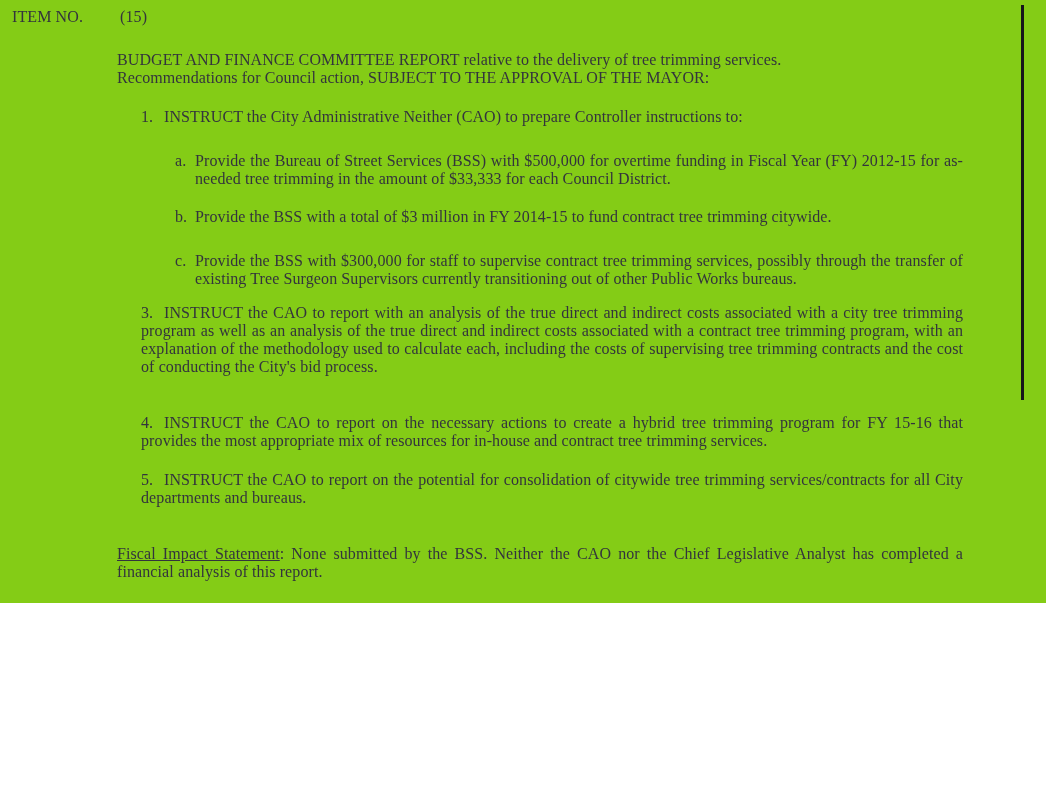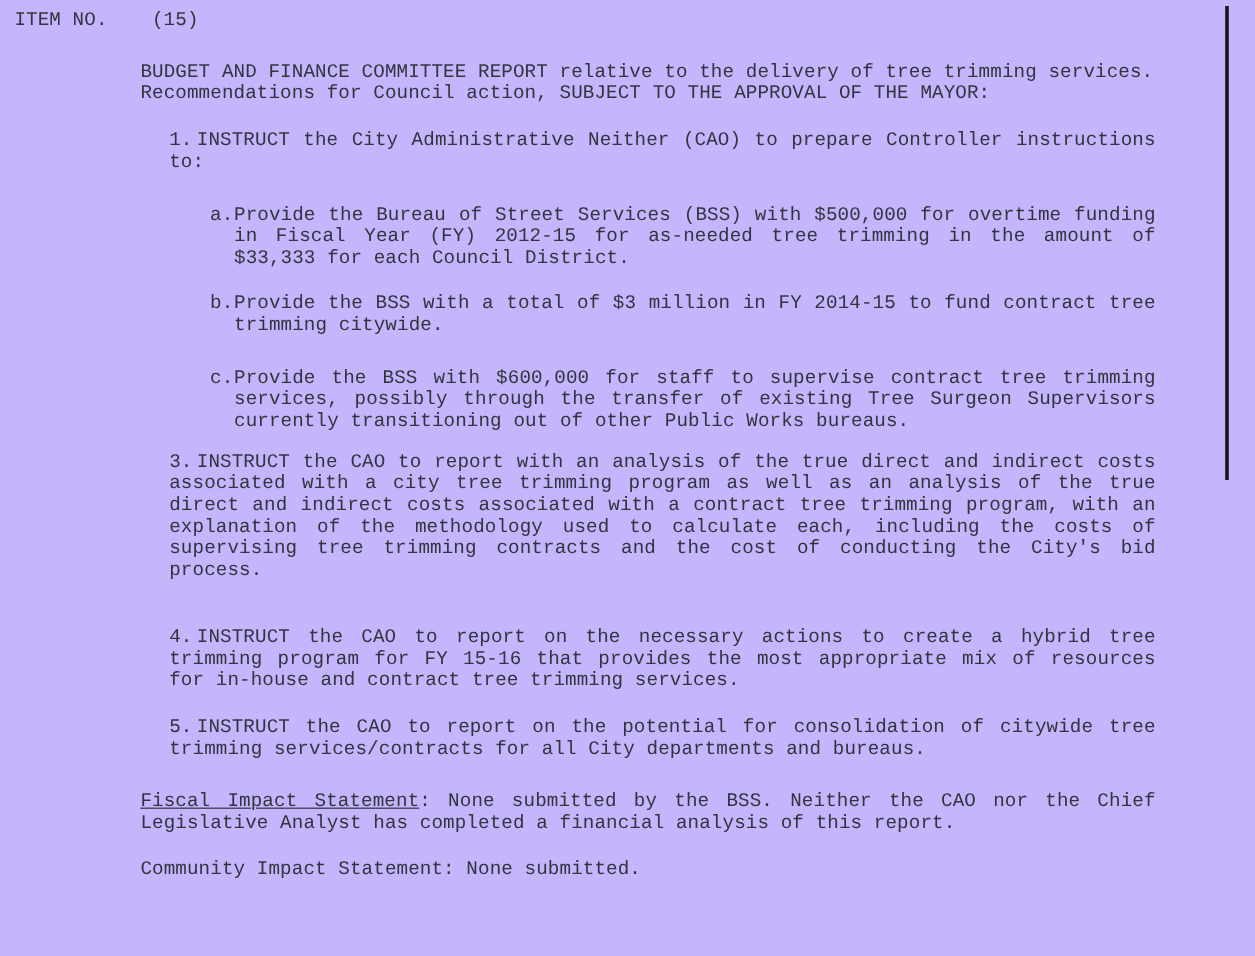--- a/index.html
+++ b/index.html
@@ -1,21 +1,21 @@
 <!DOCTYPE html>
 <html><head>
 <meta charset="utf-8">
 <style>
   html, body { margin: 0; padding: 0; background: #ffffff; }
   .page {
     position: relative;
     width: 1046px;
-    height: 797px;
-    background: #c4b5fd;
-    font-family: Liberation Mono, monospace;
+    height: 603px;
+    background: #84cc16;
+    font-family: Liberation Serif, serif;
     font-size: 16px;
     line-height: 18px;
     letter-spacing: 0.1px;
     color: #33343d;
     overflow: hidden;
   }
   .header-row { padding-top: 8px; margin-left: 12px; }
   .item-no-value { display: inline-block; margin-left: 37px; }
   .case-number { margin-left: 10px; margin-top: 4px; }
   .p-body { margin-left: 117px; width: 846px; }
@@ -60,35 +60,35 @@
     <span class="sub-text">Provide the Bureau of Street Services (BSS) with $500,000 for overtime funding in Fiscal Year (FY) 2012-15 for as-needed tree trimming in the amount of $33,333 for each Council District.</span>
   </div>
 
   <div class="sub-item" style="margin-top:20px">
     <span class="sub-marker">b.</span>
     <span class="sub-text">Provide the BSS with a total of $3 million in FY 2014-15 to fund contract tree trimming citywide.</span>
   </div>
 
   <div class="sub-item" style="margin-top:26px">
     <span class="sub-marker">c.</span>
-    <span class="sub-text">Provide the BSS with $600,000 for staff to supervise contract tree trimming services, possibly through the transfer of existing Tree Surgeon Supervisors currently transitioning out of other Public Works bureaus.</span>
+    <span class="sub-text">Provide the BSS with $300,000 for staff to supervise contract tree trimming services, possibly through the transfer of existing Tree Surgeon Supervisors currently transitioning out of other Public Works bureaus.</span>
   </div>
 
 
   <div class="num-item" style="margin-top:16px">
     <span class="num">3.</span><span>INSTRUCT the CAO to report with an analysis of the true direct and indirect costs associated with a city tree trimming program as well as an analysis of the true direct and indirect costs associated with a contract tree trimming program, with an explanation of the methodology used to calculate each, including the costs of supervising tree trimming contracts and the cost of conducting the City's bid process.</span>
   </div>
 
   <div class="num-item" style="margin-top:38px">
     <span class="num">4.</span><span>INSTRUCT the CAO to report on the necessary actions to create a hybrid tree trimming program for FY 15-16 that provides the most appropriate mix of resources for in-house and contract tree trimming services.</span>
   </div>
 
   <div class="num-item" style="margin-top:21px">
     <span class="num">5.</span><span>INSTRUCT the CAO to report on the potential for consolidation of citywide tree trimming services/contracts for all City departments and bureaus.</span>
   </div>
 
-  <div class="p-body p-justify" style="margin-top:26px">
+  <div class="p-body p-justify" style="margin-top:38px">
     <span class="u">Fiscal Impact Statement</span><span>: None submitted by the BSS. Neither the CAO nor the Chief Legislative Analyst has completed a financial analysis of this report.</span>
   </div>
 
   <div class="p-body" style="margin-top:20px">Community Impact Statement: None submitted.</div>
 
 </div>
 
 </body></html>

